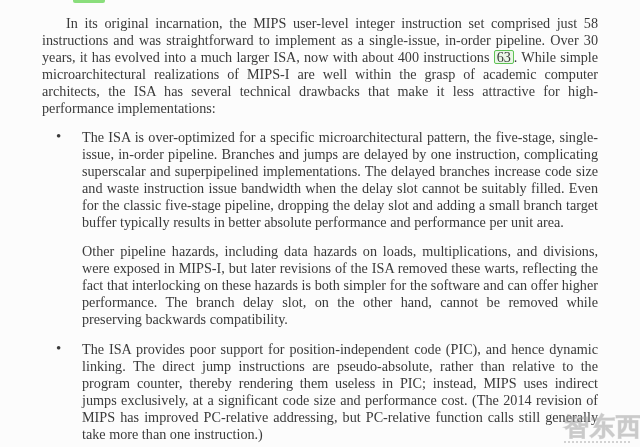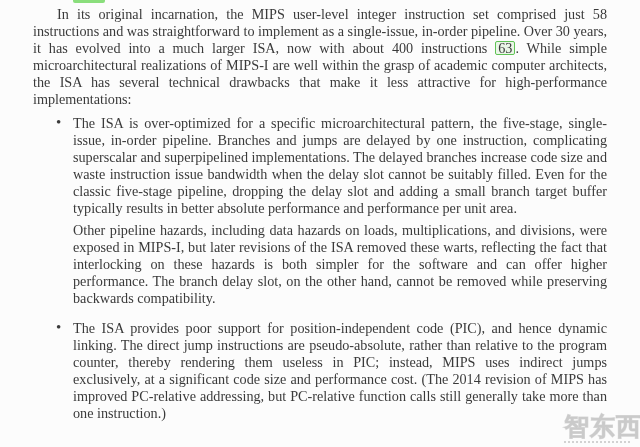--- a/index.html
+++ b/index.html
@@ -23,21 +23,21 @@
   }
   .clipped-highlight {
     position: absolute;
     top: 0;
     left: 73px;
     width: 32px;
     height: 3px;
     background: #8ade7c;
     border-radius: 0 0 2px 2px;
   }
-  p { margin: 3px; }
+  p { margin: 12px; }
   .intro {
     text-indent: 24px;
   }
   .cite-box {
     display: inline-block;
     border: 1px solid #5fc355;
     background: #eaf6e7;
     border-radius: 2px;
     padding: 0 2px;
     line-height: 12px;

